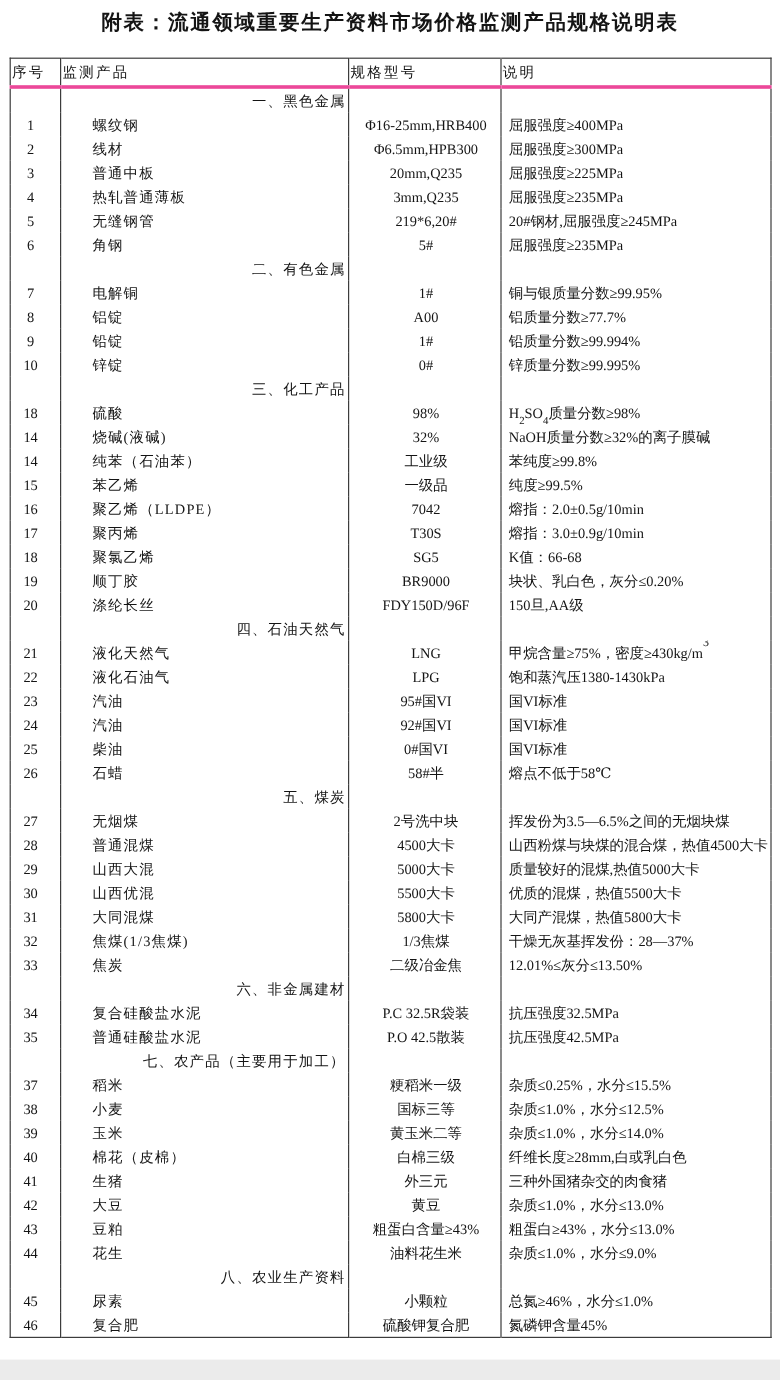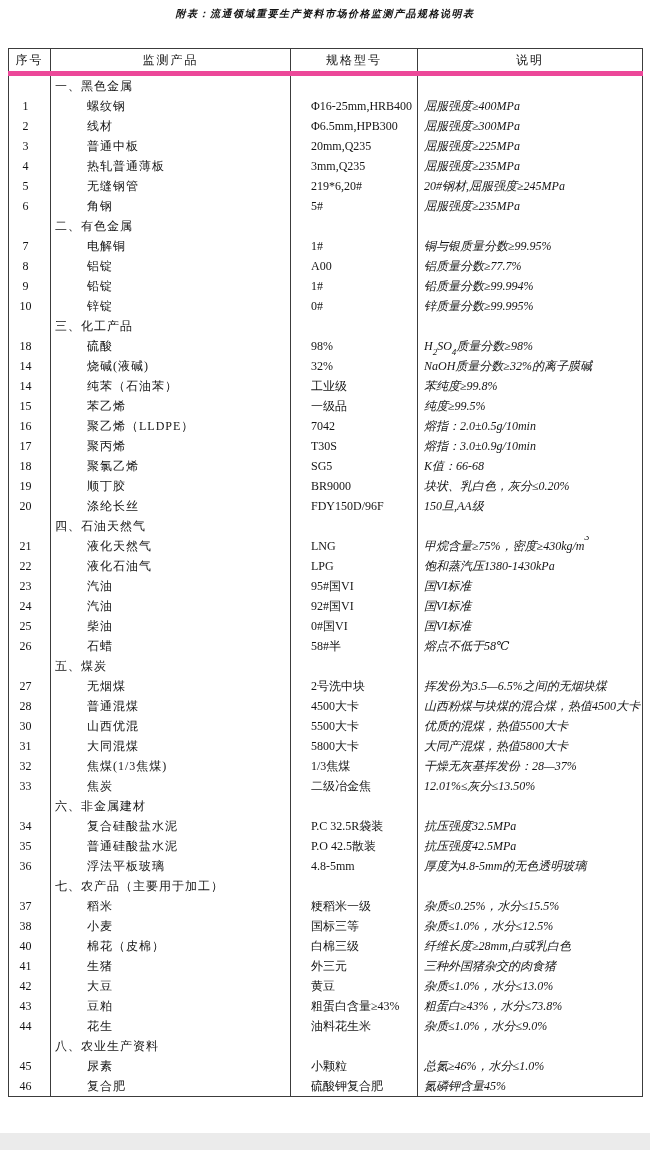--- a/index.html
+++ b/index.html
@@ -2,46 +2,46 @@
 <html><head>
 <meta charset="utf-8">
 <style>
   html,body{margin:0;padding:0;background:#ffffff;}
   .page{
     position:relative;width:650px;height:1150px;background:#ffffff;overflow:hidden;
     font-family:"Liberation Serif","DejaVu Serif",serif;color:#141414;
   }
   .title{
     position:absolute;top:7px;left:0;width:100%;text-align:center;
-    font-size:10px;font-weight:bold;letter-spacing:1.5px;white-space:nowrap;font-style:italic;
+    font-size:17px;font-weight:bold;letter-spacing:1.5px;white-space:nowrap;
   }
   table.spec-table{
     position:absolute;left:8px;top:48px;width:634px;
     border-collapse:collapse;table-layout:fixed;
     border:1px solid #3c3c3c;
   }
   th,td{
     border-left:1px solid #3c3c3c;
     overflow:hidden;white-space:nowrap;
     font-size:12px;
   }
   th:first-child,td:first-child{border-left:none;}
   thead th{
-    height:20px;font-weight:normal;text-align:center;vertical-align:middle;
-    border-bottom:5px solid #ec4899;letter-spacing:2px;
+    height:20px;font-weight:normal;text-align:left;vertical-align:middle;
+    border-bottom:3px solid #ec4899;letter-spacing:2px;
   }
   tbody td{
     height:17px;line-height:13px;vertical-align:bottom;
     padding:0 2px 3px 0;
   }
   td.c-no{text-align:center;padding-right:8px;}
-  td.c-prod{padding-left:36px;letter-spacing:1px;}
-  td.c-prod.sect{padding-left:4px;letter-spacing:1px;}
-  td.c-spec{padding-left:20px;}
-  td.c-desc{padding-left:6px;font-style:italic;}
+  td.c-prod{padding-left:26px;letter-spacing:1px;}
+  td.c-prod.sect{padding-left:16px;letter-spacing:1px;text-align:right;}
+  td.c-spec{padding-left:4px;text-align:center;}
+  td.c-desc{padding-left:6px;}
   sub{font-size:9px;position:relative;top:2px;line-height:0;}
   sup{font-size:10px;position:relative;top:-5px;line-height:0;}
   .footer-bar{position:absolute;left:0;top:1133px;width:650px;height:17px;background:#ebebeb;}
 </style>
 </head>
 <body>
 
 <div class="page">
   <div class="title">附表：流通领域重要生产资料市场价格监测产品规格说明表</div>
 
@@ -247,20 +247,26 @@
           <td class="c-spec">2号洗中块</td>
           <td class="c-desc">挥发份为3.5—6.5%之间的无烟块煤</td>
         </tr>
         <tr>
           <td class="c-no">28</td>
           <td class="c-prod">普通混煤</td>
           <td class="c-spec">4500大卡</td>
           <td class="c-desc">山西粉煤与块煤的混合煤，热值4500大卡</td>
         </tr>
         <tr>
+          <td class="c-no">29</td>
+          <td class="c-prod">山西大混</td>
+          <td class="c-spec">5000大卡</td>
+          <td class="c-desc">质量较好的混煤,热值5000大卡</td>
+        </tr>
+        <tr>
           <td class="c-no">30</td>
           <td class="c-prod">山西优混</td>
           <td class="c-spec">5500大卡</td>
           <td class="c-desc">优质的混煤，热值5500大卡</td>
         </tr>
         <tr>
           <td class="c-no">31</td>
           <td class="c-prod">大同混煤</td>
           <td class="c-spec">5800大卡</td>
           <td class="c-desc">大同产混煤，热值5800大卡</td>
@@ -289,44 +295,44 @@
           <td class="c-spec">P.C 32.5R袋装</td>
           <td class="c-desc">抗压强度32.5MPa</td>
         </tr>
         <tr>
           <td class="c-no">35</td>
           <td class="c-prod">普通硅酸盐水泥</td>
           <td class="c-spec">P.O 42.5散装</td>
           <td class="c-desc">抗压强度42.5MPa</td>
         </tr>
         <tr>
-          <td class="c-no">36</td>
-          <td class="c-prod">浮法平板玻璃</td>
-          <td class="c-spec">4.8-5mm</td>
-          <td class="c-desc">厚度为4.8-5mm的无色透明玻璃</td>
-        </tr>
-        <tr>
           <td class="c-no"></td>
           <td class="c-prod sect">七、农产品（主要用于加工）</td>
           <td class="c-spec"></td>
           <td class="c-desc"></td>
         </tr>
         <tr>
           <td class="c-no">37</td>
           <td class="c-prod">稻米</td>
           <td class="c-spec">粳稻米一级</td>
           <td class="c-desc">杂质≤0.25%，水分≤15.5%</td>
         </tr>
         <tr>
           <td class="c-no">38</td>
           <td class="c-prod">小麦</td>
           <td class="c-spec">国标三等</td>
           <td class="c-desc">杂质≤1.0%，水分≤12.5%</td>
         </tr>
         <tr>
+          <td class="c-no">39</td>
+          <td class="c-prod">玉米</td>
+          <td class="c-spec">黄玉米二等</td>
+          <td class="c-desc">杂质≤1.0%，水分≤14.0%</td>
+        </tr>
+        <tr>
           <td class="c-no">40</td>
           <td class="c-prod">棉花（皮棉）</td>
           <td class="c-spec">白棉三级</td>
           <td class="c-desc">纤维长度≥28mm,白或乳白色</td>
         </tr>
         <tr>
           <td class="c-no">41</td>
           <td class="c-prod">生猪</td>
           <td class="c-spec">外三元</td>
           <td class="c-desc">三种外国猪杂交的肉食猪</td>
@@ -334,21 +340,21 @@
         <tr>
           <td class="c-no">42</td>
           <td class="c-prod">大豆</td>
           <td class="c-spec">黄豆</td>
           <td class="c-desc">杂质≤1.0%，水分≤13.0%</td>
         </tr>
         <tr>
           <td class="c-no">43</td>
           <td class="c-prod">豆粕</td>
           <td class="c-spec">粗蛋白含量≥43%</td>
-          <td class="c-desc">粗蛋白≥43%，水分≤73.8%</td>
+          <td class="c-desc">粗蛋白≥43%，水分≤13.0%</td>
         </tr>
         <tr>
           <td class="c-no">44</td>
           <td class="c-prod">花生</td>
           <td class="c-spec">油料花生米</td>
           <td class="c-desc">杂质≤1.0%，水分≤9.0%</td>
         </tr>
         <tr>
           <td class="c-no"></td>
           <td class="c-prod sect">八、农业生产资料</td>

